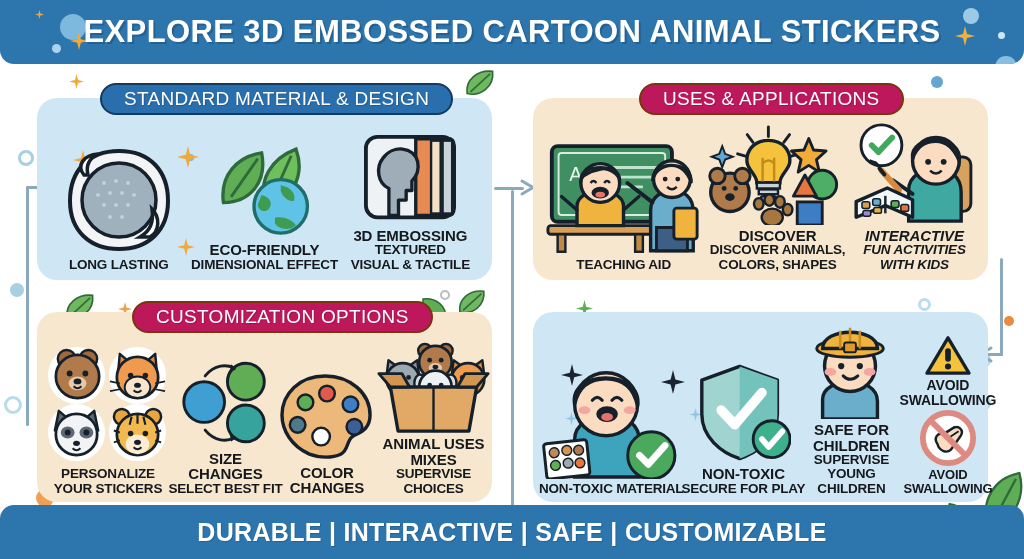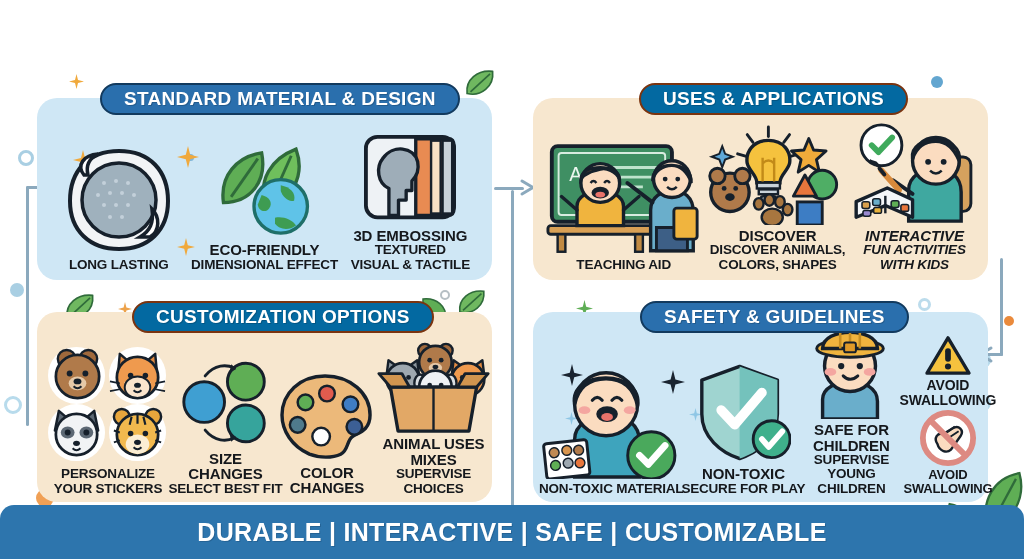--- a/index.html
+++ b/index.html
@@ -55,28 +55,28 @@
   #panel-uses         { left: 533px; top: 98px;  width: 455px; height: 182px; }
   #panel-custom       { left: 37px;  top: 312px; width: 455px; height: 190px; }
   #panel-safety       { left: 533px; top: 312px; width: 455px; height: 190px; }
 
   
   .pill {
     position: absolute;
     height: 32px;
     display: flex; align-items: center; justify-content: center;
     border-radius: 17px;
-    color: #ffffff; font-size: 19px; font-weight: 700;
+    color: #ffffff; font-size: 19px; font-weight: 400;
     letter-spacing: 0.3px; white-space: nowrap;
     padding: 0 22px;
     z-index: 6;
     text-shadow: 1px 1px 0 rgba(0,0,0,0.18);
   }
   .pill.blue  { background: #2a6fad; border: 2px solid #123a5e; }
-  .pill.orange{ background: #0369a1; border: 2px solid #7a3410; }
+  .pill.orange{ background: #be185d; border: 2px solid #7a3410; }
 
   #pill-standard { left: 100px; top: 83px; }
   #pill-uses     { left: 639px; top: 83px; }
   #pill-custom   { left: 132px; top: 301px; }
   #pill-safety   { left: 640px; top: 301px; }
 
   
   .items {
     position: absolute; left: 0; top: 22px; width: 100%; height: calc(100% - 22px);
     display: flex; align-items: flex-end; justify-content: space-around;
@@ -103,20 +103,37 @@
 
   
   .conn { position: absolute; background: #8ba9bd; }
   svg.arrowhead { position: absolute; overflow: visible; }
 </style>
 </head>
 <body>
 
 <div id="infographic">
 
+  <div class="banner" id="top-banner">
+    <div class="dot" style="left:60px;top:14px;width:26px;height:26px;background:#7db9de;"></div>
+    <div class="dot" style="left:52px;top:44px;width:9px;height:9px;background:#a9d4ec;"></div>
+    <div class="dot" style="left:963px;top:8px;width:16px;height:16px;background:#9cc9e6;"></div>
+    <div class="dot" style="left:995px;top:56px;width:22px;height:22px;background:#86bfe2;"></div>
+    <div class="dot" style="left:998px;top:32px;width:7px;height:7px;background:#cfe7f5;"></div>
+    <svg class="sparkle" style="left:70px;top:32px;" width="18" height="18" viewBox="0 0 20 20">
+        <path d="M10 0 L12 8 L20 10 L12 12 L10 20 L8 12 L0 10 L8 8 Z" fill="#f0a93c"></path>
+      </svg>
+    <svg class="sparkle" style="left:955px;top:26px;" width="20" height="20" viewBox="0 0 20 20">
+        <path d="M10 0 L12 8 L20 10 L12 12 L10 20 L8 12 L0 10 L8 8 Z" fill="#f0b040"></path>
+      </svg>
+    <svg class="sparkle" style="left:35px;top:10px;" width="9" height="9" viewBox="0 0 20 20">
+        <path d="M10 0 L12 8 L20 10 L12 12 L10 20 L8 12 L0 10 L8 8 Z" fill="#e8a84a"></path>
+      </svg>
+    <div id="top-banner-title">EXPLORE 3D EMBOSSED CARTOON ANIMAL STICKERS</div>
+  </div>
 
   <svg class="leaf" style="left:462px;top:68px;" width="34" height="34" viewBox="0 0 40 40">
       <path d="M36 4 C18 2 4 14 6 30 C22 34 38 22 36 4 Z" fill="#6fb860" stroke="#2f6b3a" stroke-width="2"></path>
       <path d="M33 7 L10 28" stroke="#2f6b3a" stroke-width="2" fill="none"></path>
     </svg>
   <svg class="leaf" style="left:905px;top:100px;" width="40" height="40" viewBox="0 0 40 40">
       <path d="M36 4 C18 2 4 14 6 30 C22 34 38 22 36 4 Z" fill="#6fb860" stroke="#2f6b3a" stroke-width="2"></path>
       <path d="M33 7 L10 28" stroke="#2f6b3a" stroke-width="2" fill="none"></path>
     </svg>
   <svg class="leaf" style="left:945px;top:135px;" width="38" height="38" viewBox="0 0 40 40">
@@ -647,19 +664,18 @@
         <div class="cap-sub wrap" style="white-space:pre-line;font-size:13px;">AVOID
 SWALLOWING</div>
       </div>
 
     </div>
   </div>
 
   <div class="pill blue" id="pill-standard">STANDARD MATERIAL &amp; DESIGN</div>
   <div class="pill orange" id="pill-uses">USES &amp; APPLICATIONS</div>
   <div class="pill orange" id="pill-custom">CUSTOMIZATION OPTIONS</div>
-  <div class="pill blue" id="pill-safety">SAFETY &amp; GUIDELINES</div>
 
   <div class="banner" id="bottom-banner">
     <div id="bottom-banner-title">DURABLE | INTERACTIVE | SAFE | CUSTOMIZABLE</div>
   </div>
 
 </div>
 
 </body></html>

